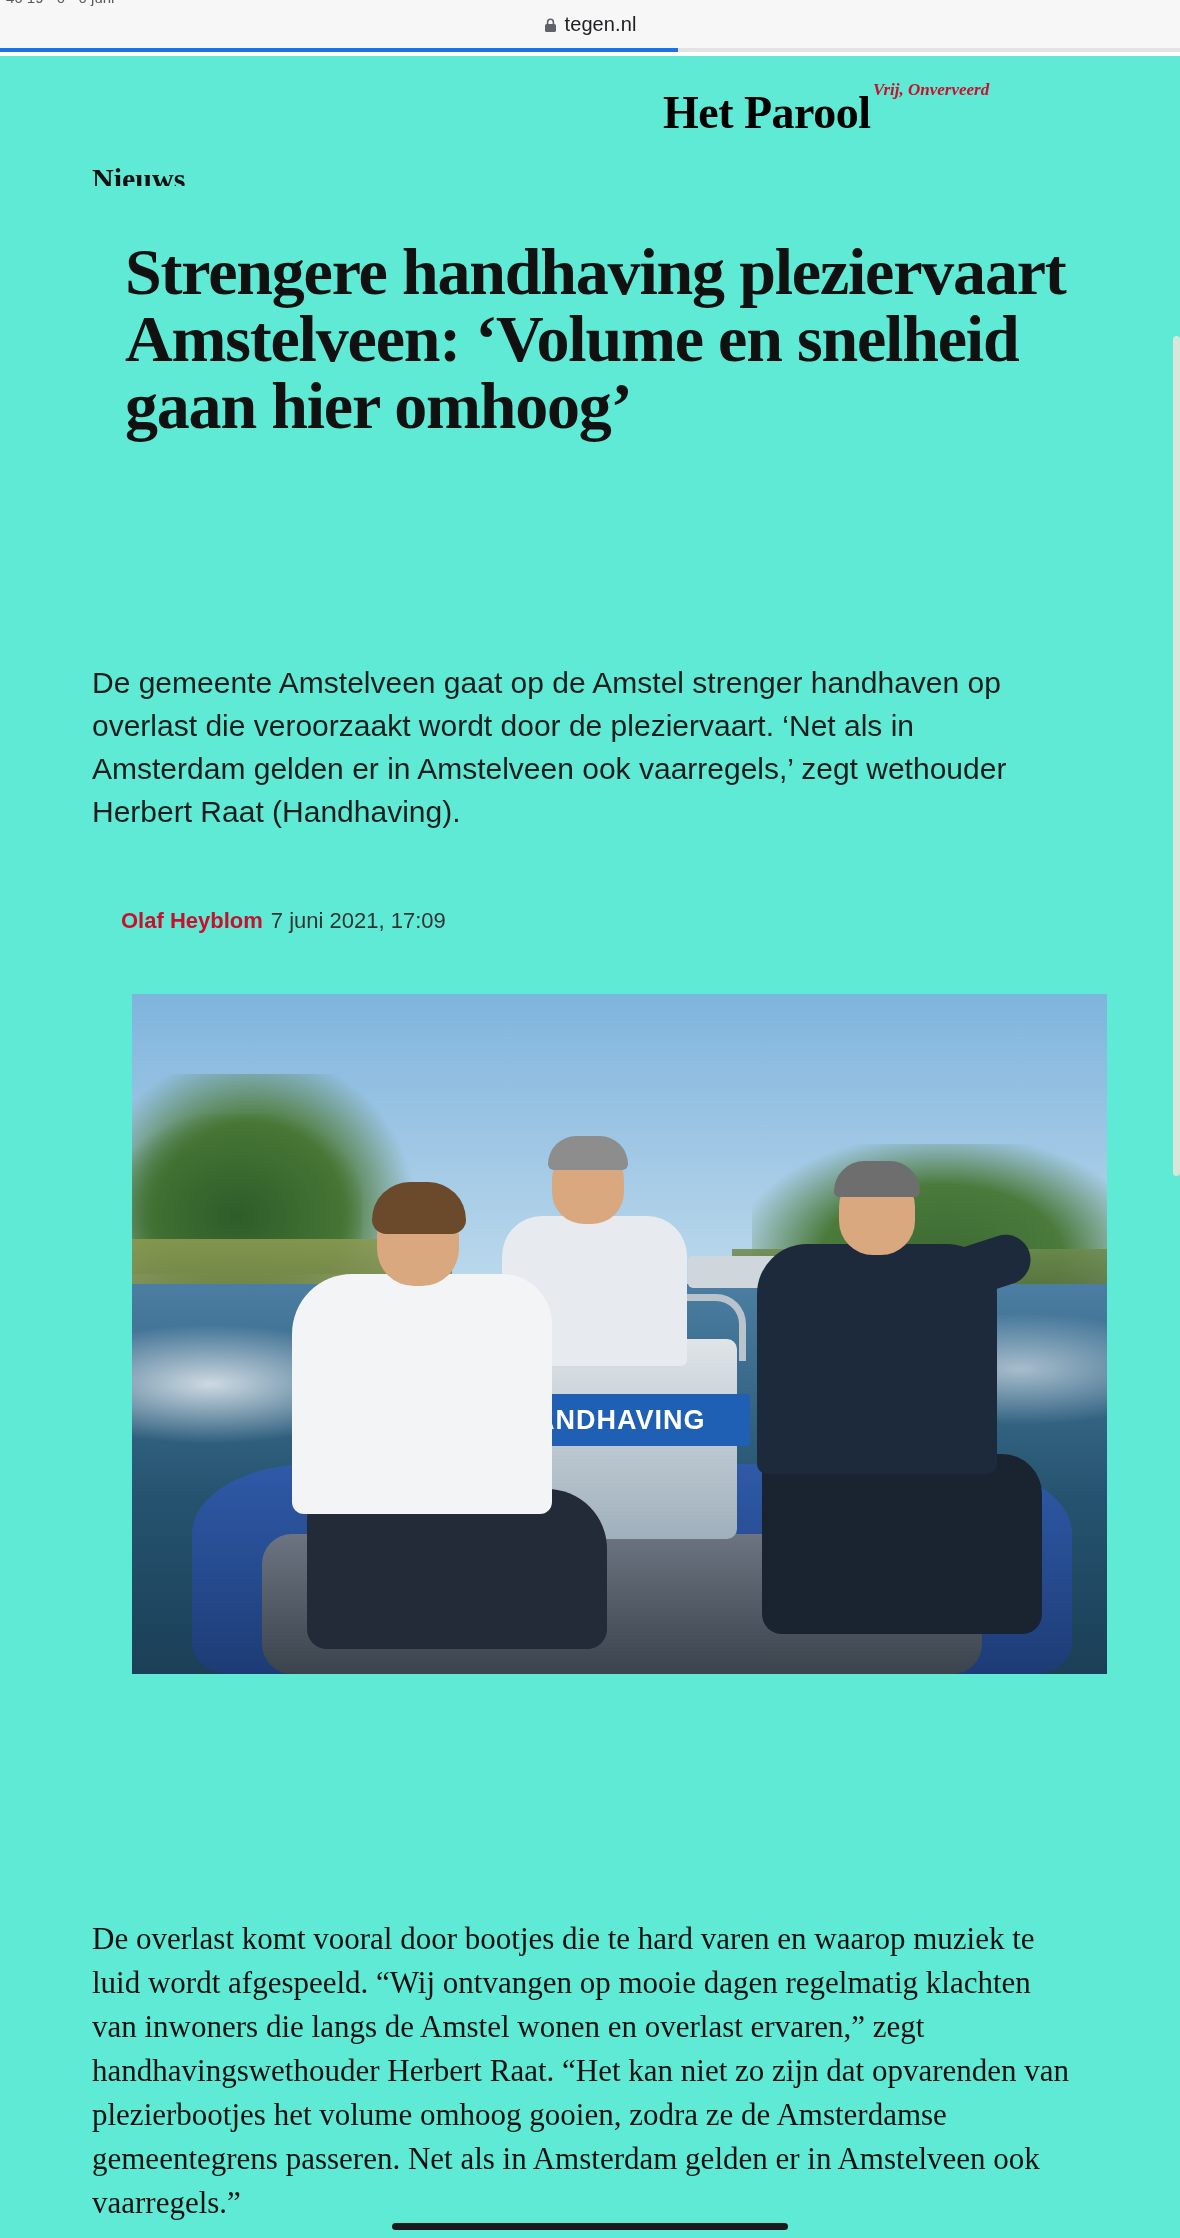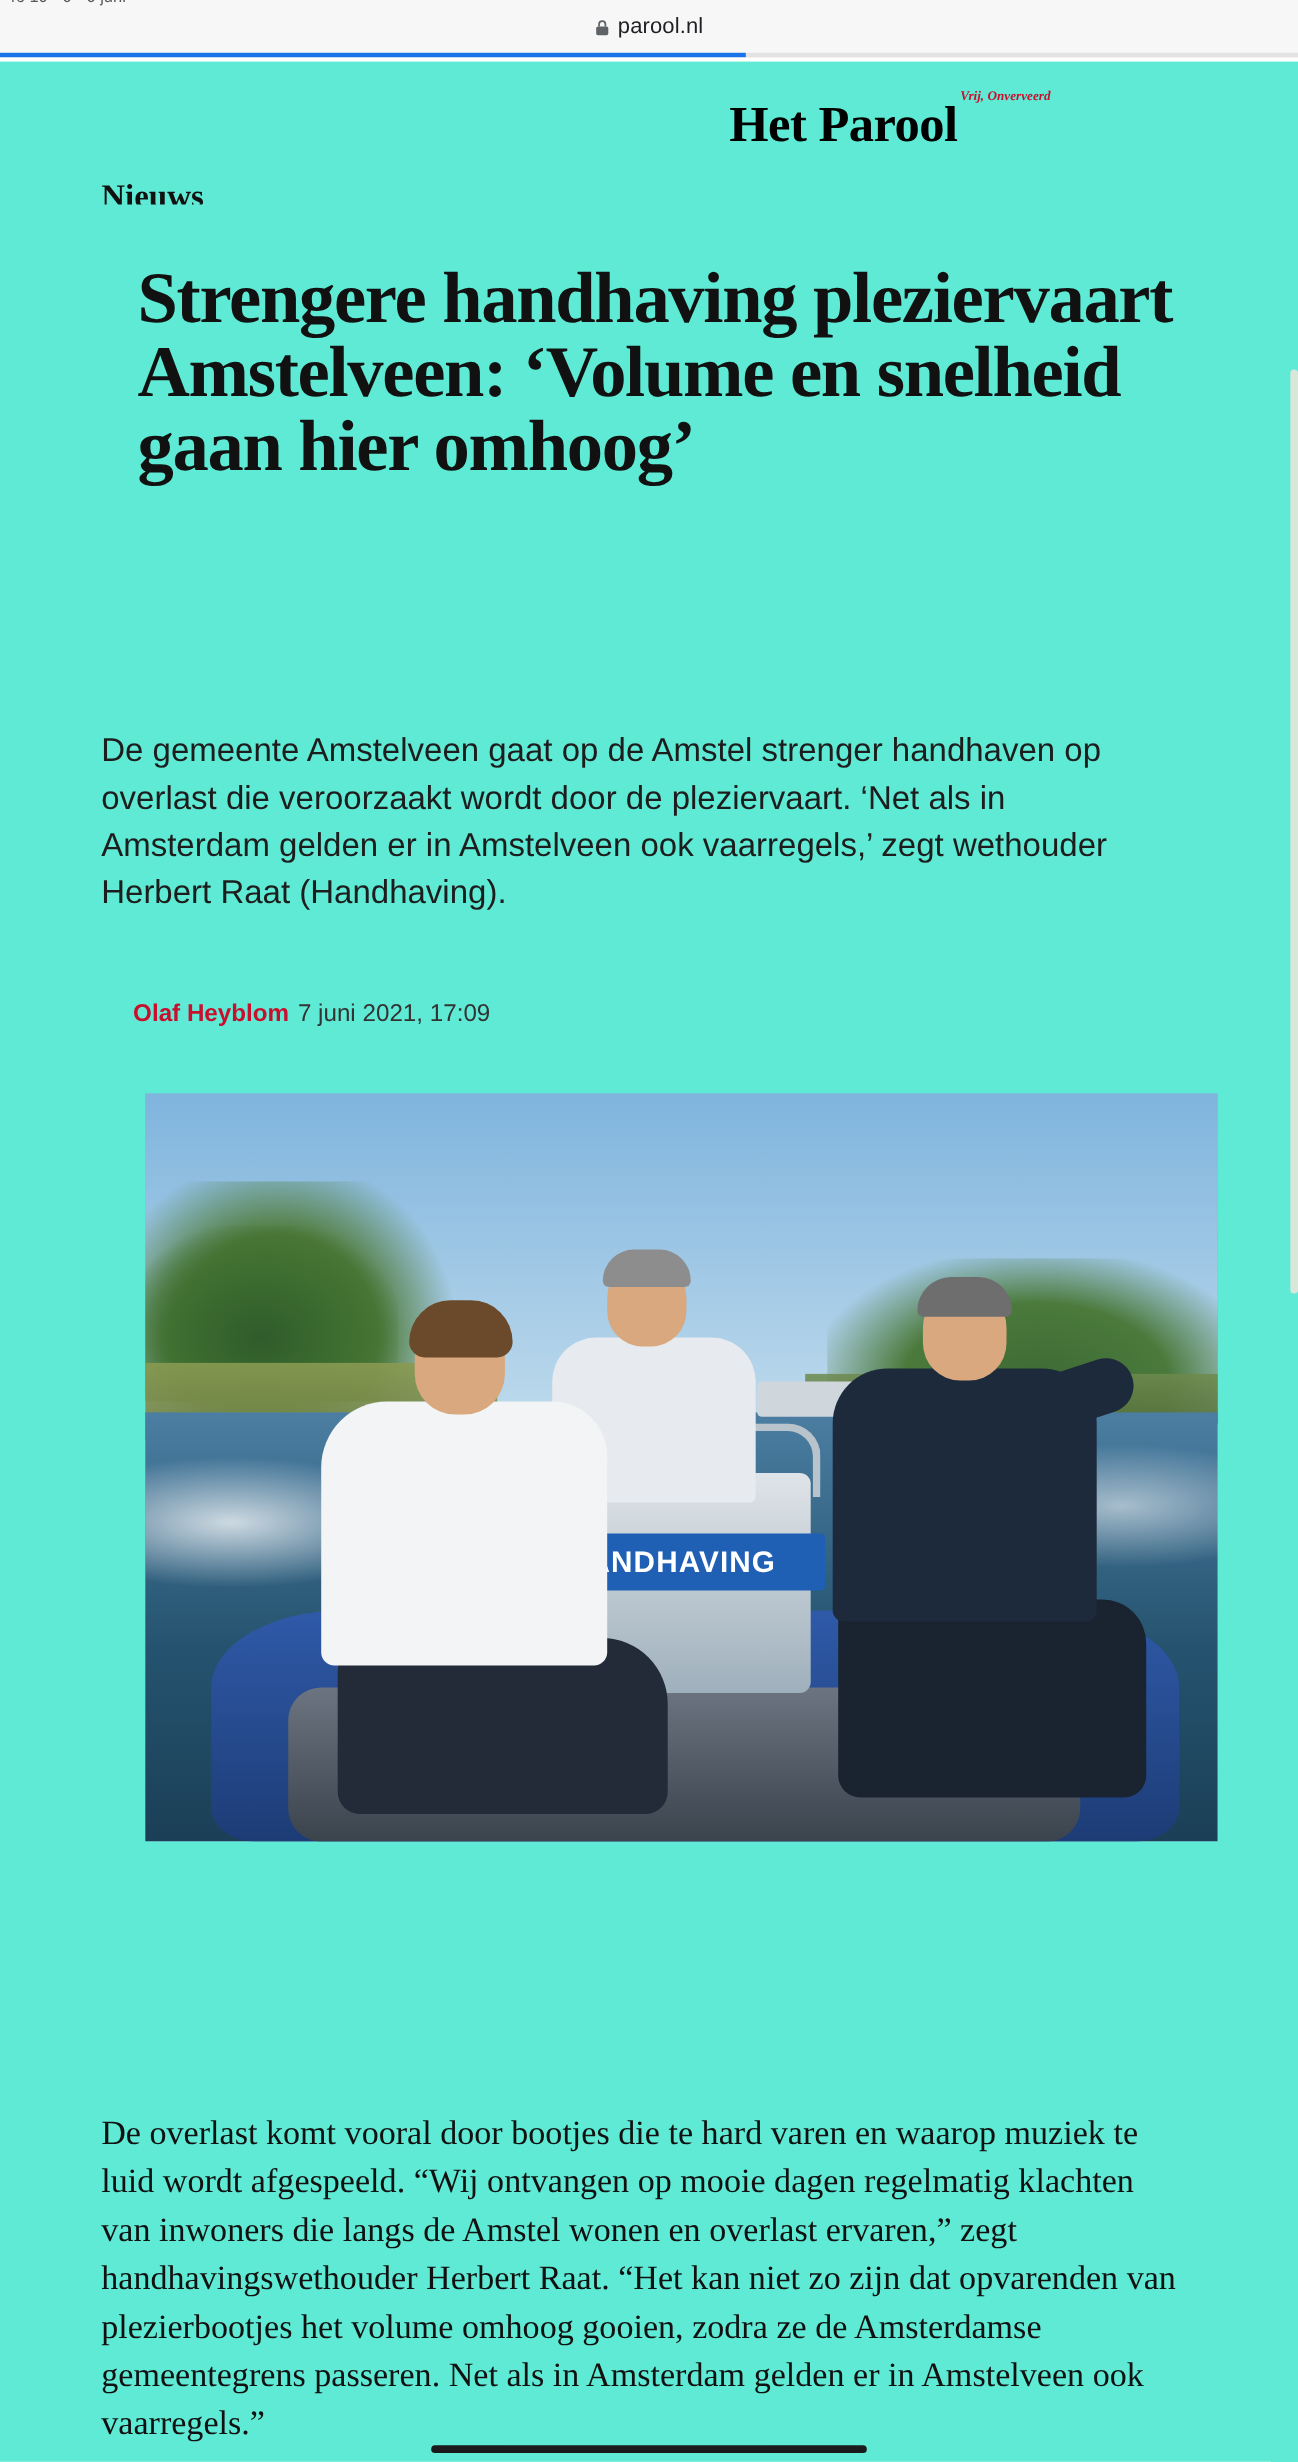--- a/index.html
+++ b/index.html
@@ -111,21 +111,21 @@
     color: #000000;
     white-space: nowrap;
   }
   #masthead-tagline {
     position: absolute;
     left: 873px;
     top: 10px;
     font-family: "Liberation Serif", serif;
     font-style: italic;
     font-weight: bold;
-    font-size: 12px;
+    font-size: 17px;
     color: #c8102e;
     white-space: nowrap;
   }
 
   #article {
     position: absolute;
     top: 0;
     left: 0;
     width: 1180px;
   }
@@ -389,21 +389,21 @@
     <span>46 19 · 0 · 0 juni</span>
   </div>
 
   <div id="url-bar">
     <span id="lock-icon">
       <svg width="13" height="15" viewBox="0 0 13 15">
         <rect x="1" y="6" width="11" height="8" rx="1.6" fill="#5f6368"></rect>
         <path d="M3.6 6 V4.2 a2.9 2.9 0 0 1 5.8 0 V6" fill="none" stroke="#5f6368" stroke-width="1.6"></path>
       </svg>
     </span>
-    <span id="url-text">parool.nl</span>
+    <span id="url-text">tegen.nl</span>
   </div>
 
   <div id="progress-track"></div>
   <div id="progress-bar"></div>
 </div>
 
 <div id="page">
 
   <div id="masthead">
     <div id="masthead-logo">Het Parool</div>

